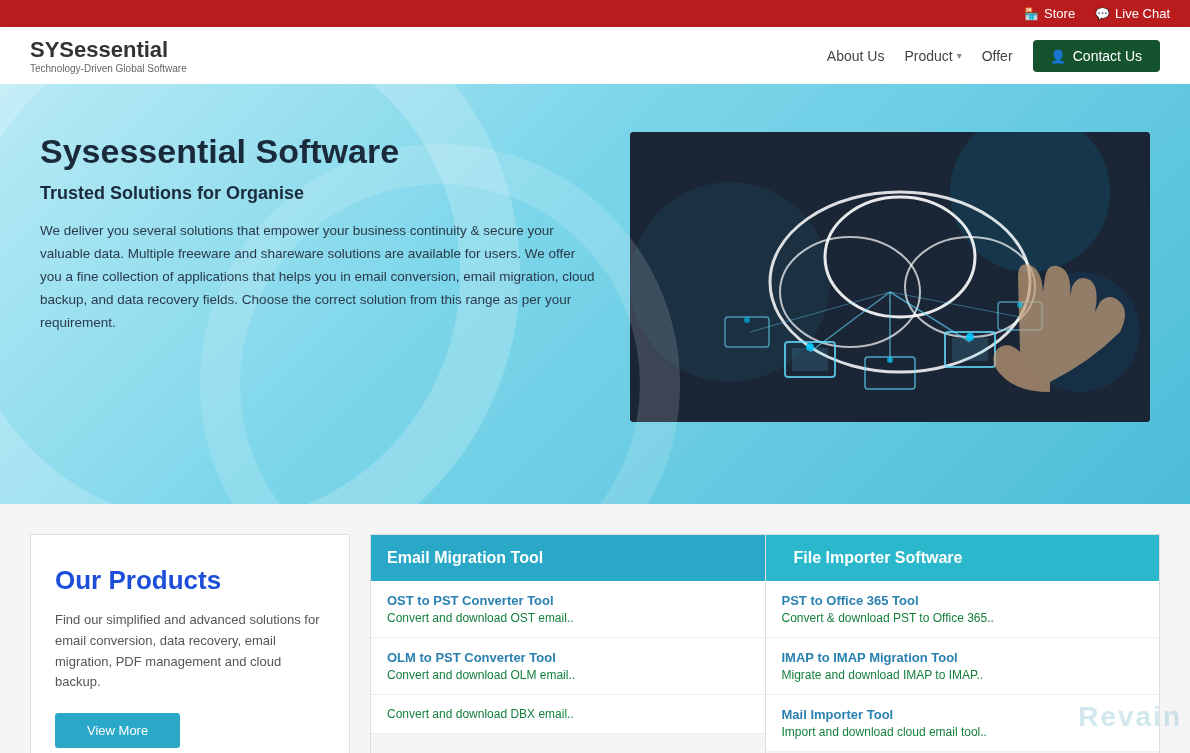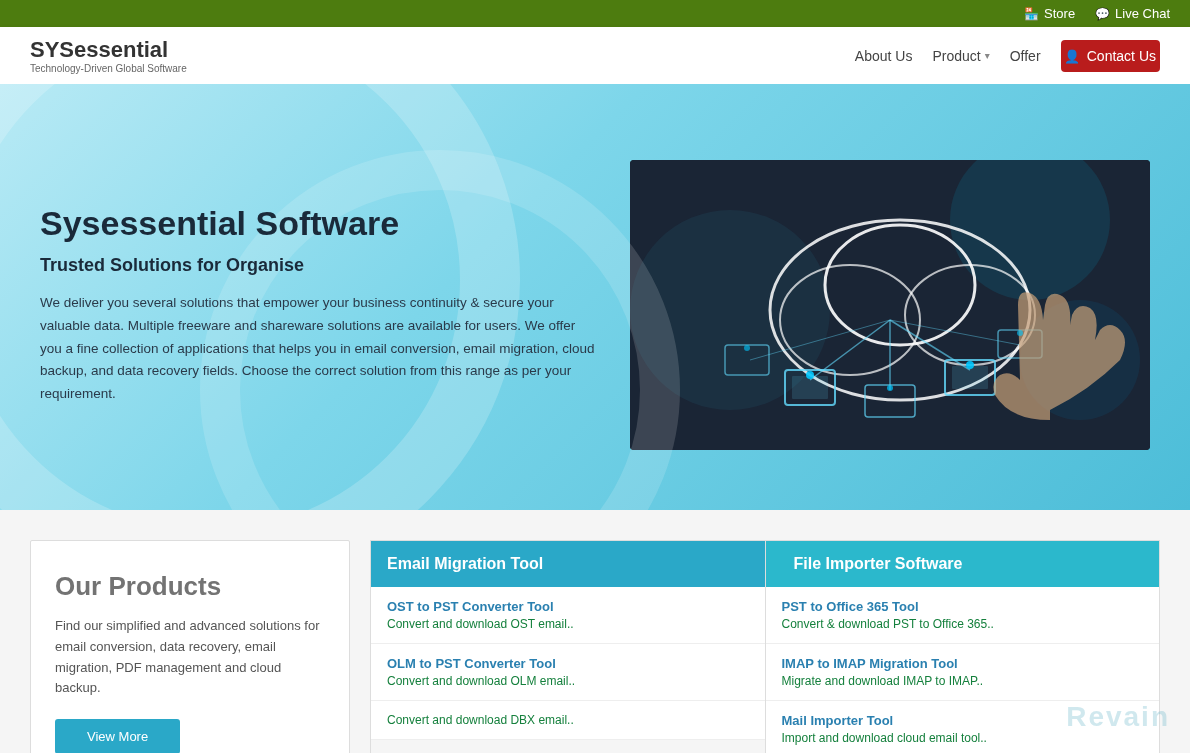--- a/index.html
+++ b/index.html
@@ -1,20 +1,20 @@
 <!DOCTYPE html>
 <html><head>
   <meta charset="utf-8">
   <style>
     * { margin: 0; padding: 0; box-sizing: border-box; }
     body { font-family: Arial, sans-serif; font-size: 14px; color: #333; overflow-x: hidden; }
 
     
     .top-bar {
-      background: #4d7c0f;
+      background: #b91c1c;
       display: flex;
       justify-content: flex-end;
       align-items: center;
       padding: 6px 20px;
       gap: 20px;
     }
     .top-bar-item {
       color: #fff;
       font-size: 13px;
       cursor: pointer;
@@ -50,39 +50,38 @@
     .product-dropdown {
       display: flex;
       align-items: center;
       gap: 4px;
       cursor: pointer;
       color: #444;
       font-size: 14px;
     }
     .product-dropdown .arrow { font-size: 10px; color: #888; }
     .contact-btn {
-      background: #b91c1c;
+      background: #14532d;
       color: #fff;
-      padding: 8px 4px;
+      padding: 8px 18px;
       border: none;
       border-radius: 4px;
       cursor: pointer;
       font-size: 14px;
       display: flex;
       align-items: center;
       gap: 6px;
     }
 
     
     .hero {
       background: linear-gradient(135deg, #b8eaf5 0%, #7dd6ea 40%, #4cbdd8 100%);
       display: flex;
-      align-items: center;
       justify-content: space-between;
-      padding: 76px 40px 60px 40px;
+      padding: 48px 40px 60px 40px;
       min-height: 420px;
       position: relative;
       overflow: hidden;
     }
     .hero::before {
       content: '';
       position: absolute;
       left: -100px;
       bottom: -80px;
       width: 500px;
@@ -146,21 +145,21 @@
       background: #fff;
       border: 1px solid #ddd;
       border-radius: 2px;
       padding: 30px 24px;
       width: 320px;
       flex-shrink: 0;
     }
     .our-products-title {
       font-size: 26px;
       font-weight: bold;
-      color: #737373;
+      color: #1d4ed8;
       margin-bottom: 14px;
     }
     .our-products-desc {
       font-size: 13px;
       color: #555;
       line-height: 1.6;
       margin-bottom: 20px;
     }
     .our-products-btn {
       display: inline-block;
@@ -207,21 +206,21 @@
     }
     .product-item-desc {
       font-size: 12px;
       color: #15803d;
     }
 
     
     .watermark {
       position: fixed;
       bottom: 20px;
-      right: 20px;
+      right: 8px;
       font-size: 28px;
       font-weight: bold;
       color: rgba(100,180,200,0.3);
       pointer-events: none;
       z-index: 1000;
       letter-spacing: 2px;
     }
     .user-icon::before { content: "👤"; font-size: 13px; }
     .store-icon::before { content: "🏪"; font-size: 12px; }
     .chat-icon::before { content: "💬"; font-size: 12px; }

